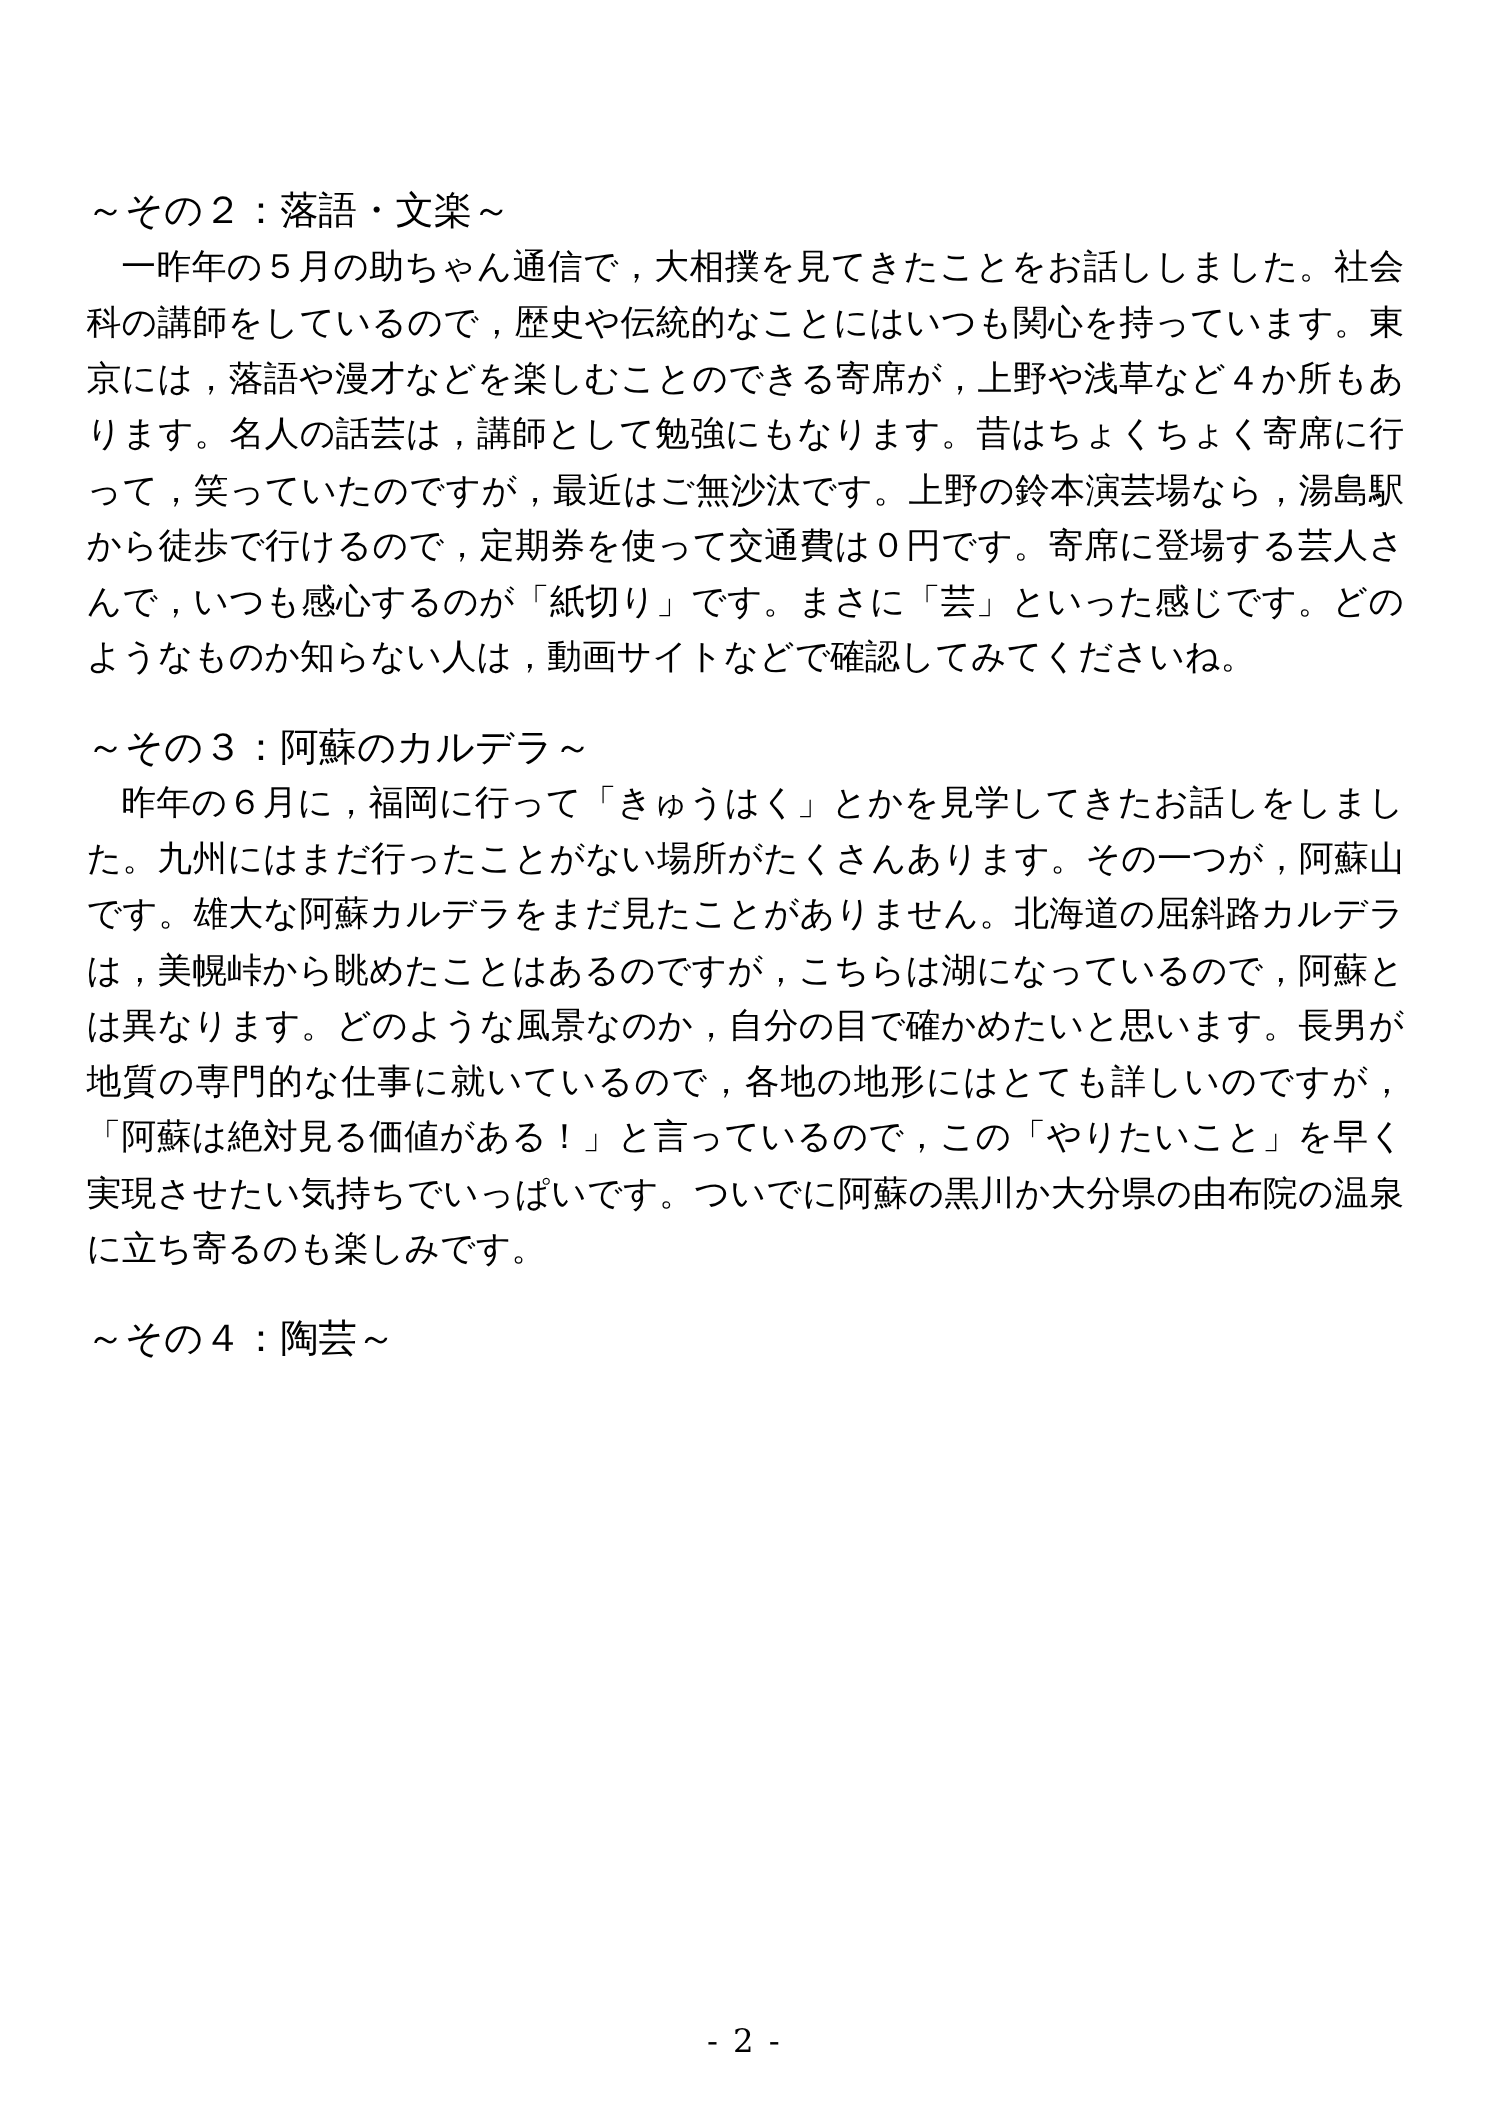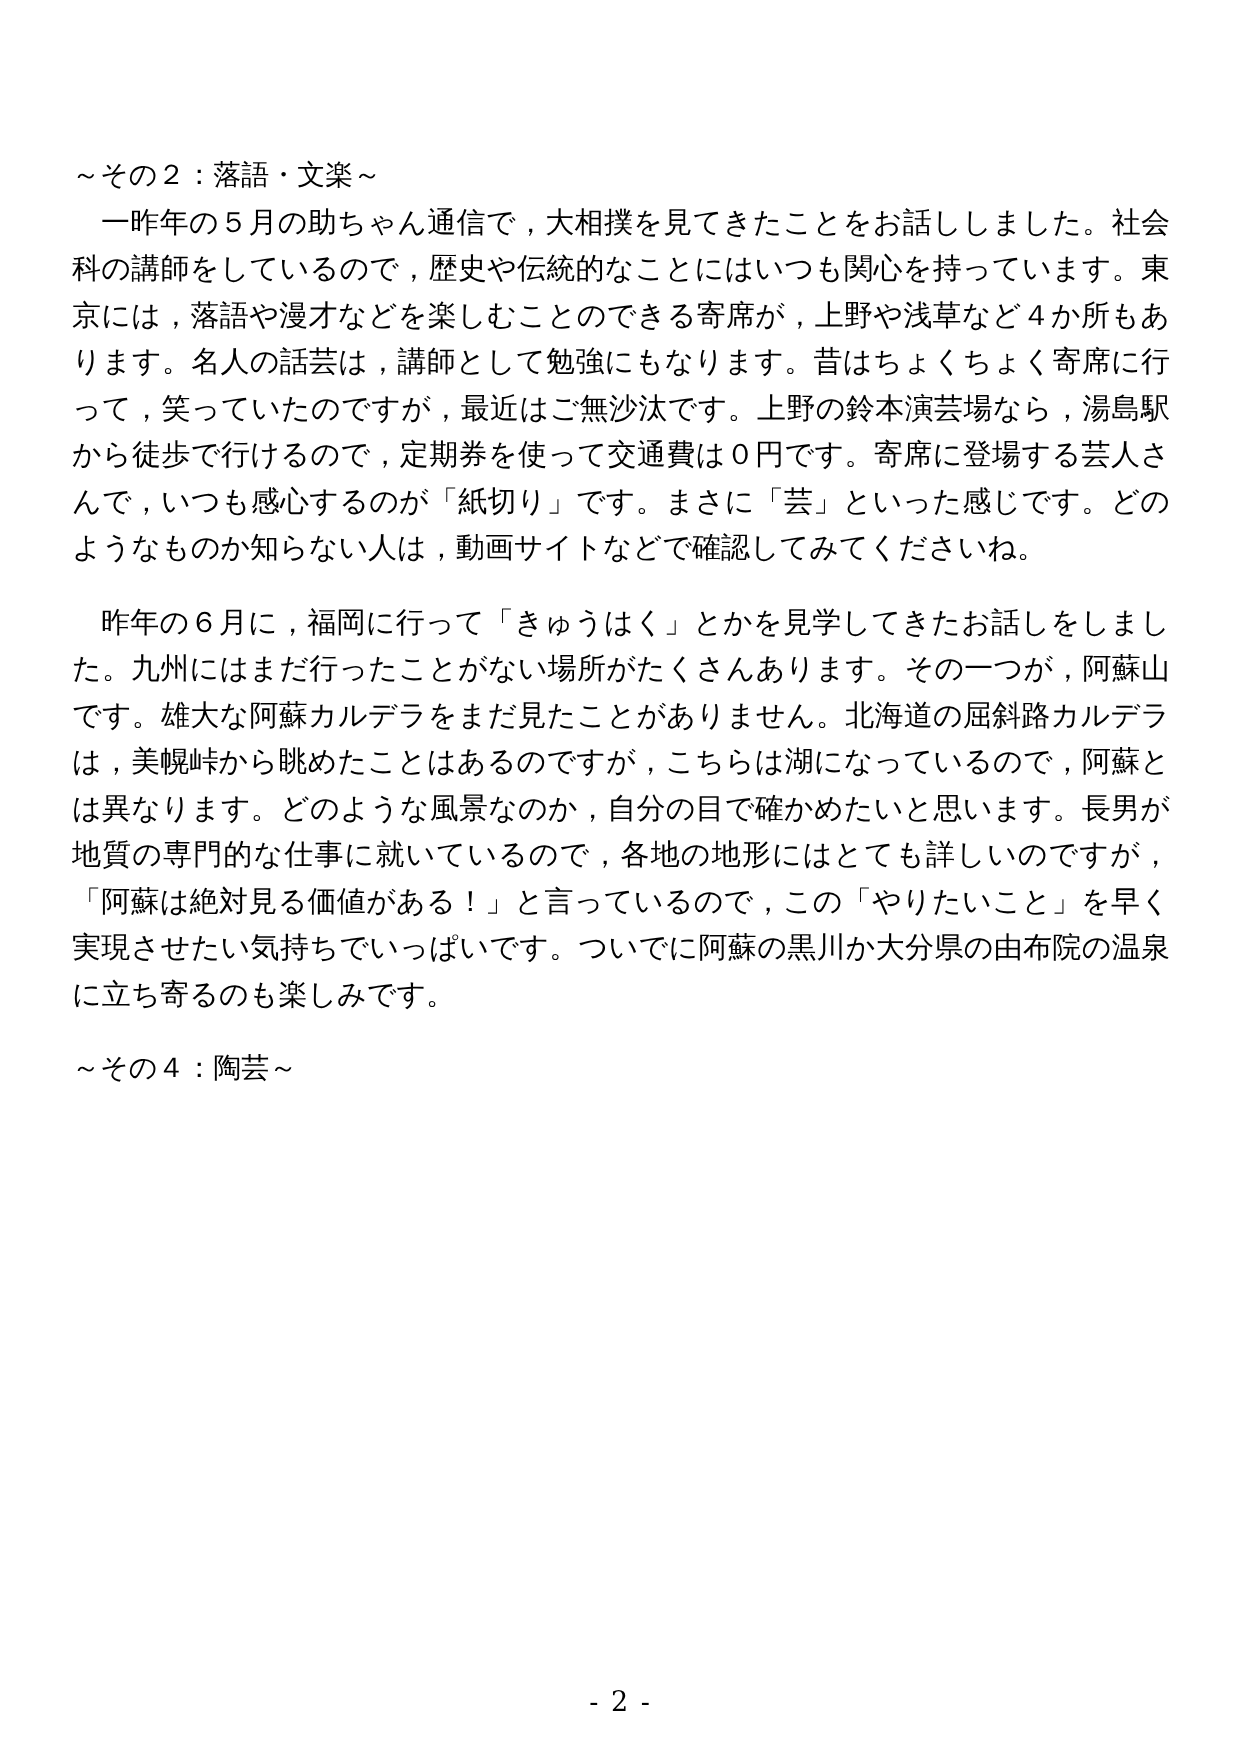--- a/index.html
+++ b/index.html
@@ -23,21 +23,21 @@
     width: 1098px;
     font-size: 29px;
     line-height: 46.5px;
     text-align: justify;
     letter-spacing: 0px;
   }
   .doc-section { margin: 0; }
   .doc-section + .doc-section { margin-top: 28px; }
   .sec-heading {
     margin: 0;
-    font-size: 28px;
+    font-size: 32px;
     font-weight: normal;
     line-height: 46.5px;
     text-align: left;
   }
   .para {
     margin: 0;
     text-indent: 1em;
     overflow-wrap: break-word;
   }
   .page-footer {
@@ -58,20 +58,21 @@
 
 <div class="page">
   <main class="content">
 
     <section class="doc-section">
       <h2 class="sec-heading">～その２：落語・文楽～</h2>
       <p class="para">一昨年の５月の助ちゃん通信で，大相撲を見てきたことをお話ししました。社会科の講師をしているので，歴史や伝統的なことにはいつも関心を持っています。東京には，落語や漫才などを楽しむことのできる寄席が，上野や浅草など４か所もあります。名人の話芸は，講師として勉強にもなります。昔はちょくちょく寄席に行って，笑っていたのですが，最近はご無沙汰です。上野の鈴本演芸場なら，湯島駅から徒歩で行けるので，定期券を使って交通費は０円です。寄席に登場する芸人さんで，いつも感心するのが「紙切り」です。まさに「芸」といった感じです。どのようなものか知らない人は，動画サイトなどで確認してみてくださいね。</p>
     </section>
 
     <section class="doc-section">
+      <h2 class="sec-heading">～その３：阿蘇のカルデラ～</h2>
       <p class="para">昨年の６月に，福岡に行って「きゅうはく」とかを見学してきたお話しをしました。九州にはまだ行ったことがない場所がたくさんあります。その一つが，阿蘇山です。雄大な阿蘇カルデラをまだ見たことがありません。北海道の屈斜路カルデラは，美幌峠から眺めたことはあるのですが，こちらは湖になっているので，阿蘇とは異なります。どのような風景なのか，自分の目で確かめたいと思います。長男が地質の専門的な仕事に就いているので，各地の地形にはとても詳しいのですが，「阿蘇は絶対見る価値がある！」と言っているので，この「やりたいこと」を早く実現させたい気持ちでいっぱいです。ついでに阿蘇の黒川か大分県の由布院の温泉に立ち寄るのも楽しみです。</p>
     </section>
 
     <section class="doc-section">
       <h2 class="sec-heading">～その４：陶芸～</h2>
     </section>
 
   </main>
 
   <footer class="page-footer">

